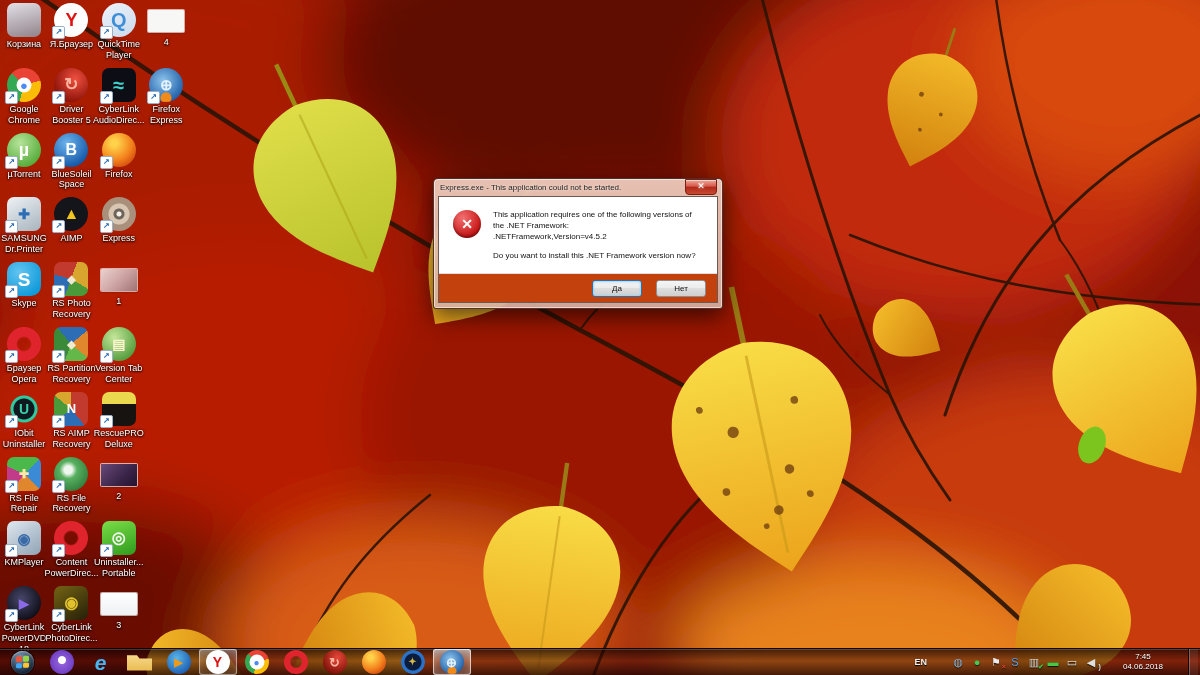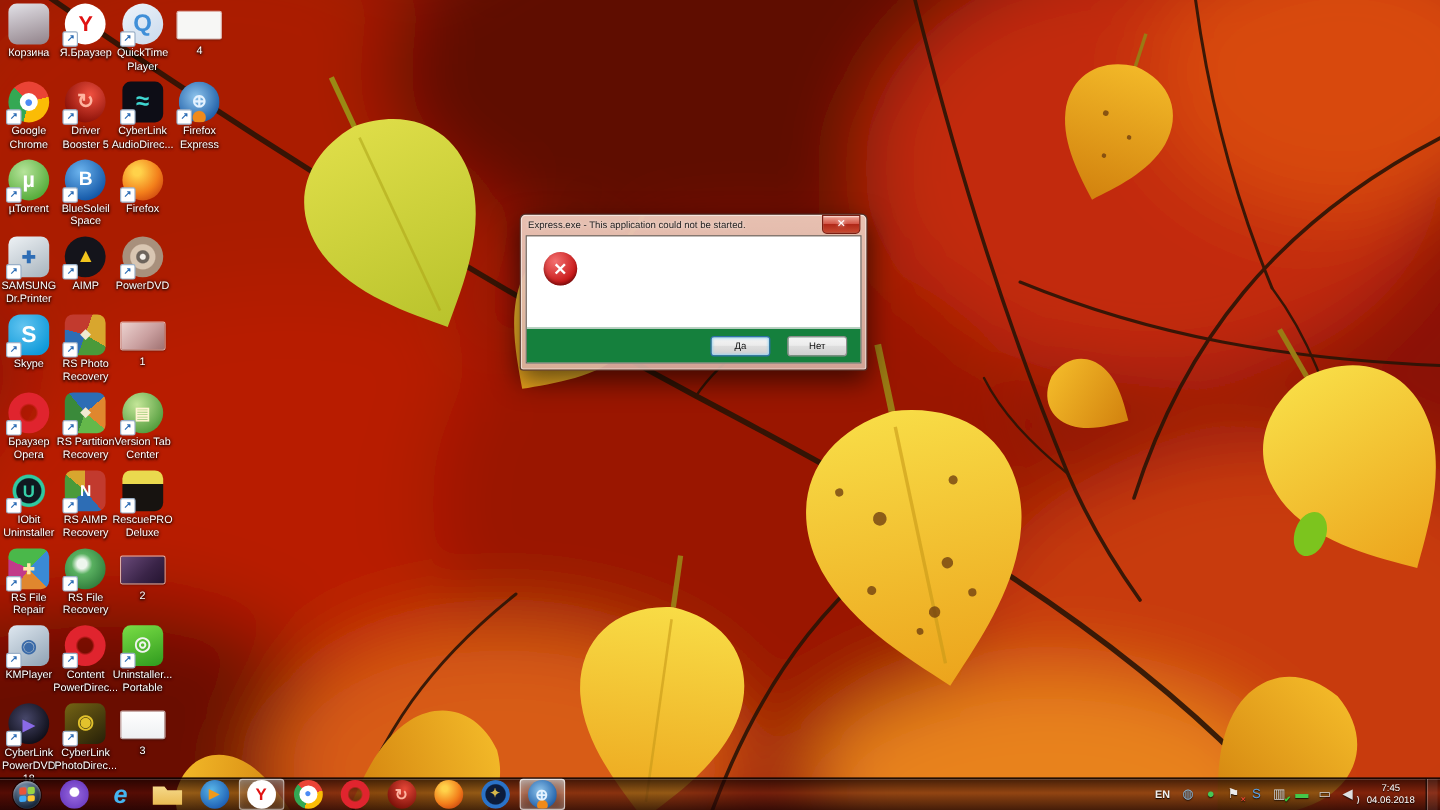--- a/index.html
+++ b/index.html
@@ -39,21 +39,21 @@
              border:1px solid #7a1e12;border-radius:0 0 4px 4px;color:#fff;font-size:9px;
              text-align:center;line-height:12px;box-shadow:inset 0 1px 0 rgba(255,255,255,.5);cursor:pointer;}
   .dlg-inner{border:1px solid #6a5a52;height:105px;display:flex;flex-direction:column;background:#fff;}
   .dlg-content{flex:1;display:flex;padding:13px 12px 0 14px;}
   .err-icon{width:28px;height:28px;border-radius:50%;flex:0 0 28px;margin-right:12px;
             background:radial-gradient(circle at 35% 28%,#f37070,#c81818 68%,#8a0e0e);
             color:#fff;font-weight:bold;font-size:14px;display:flex;align-items:center;
             justify-content:center;box-shadow:inset 0 -2px 3px rgba(0,0,0,.35);}
   .dlg-text{font-size:8px;color:#111;line-height:1.35;}
   .dlg-q{margin-top:9px;}
-  .dlg-footer{height:28px;background:#15803d;border-top:1px solid #dfdfdf;display:flex;
+  .dlg-footer{height:28px;background:#c2410c;border-top:1px solid #dfdfdf;display:flex;
               align-items:center;justify-content:flex-end;gap:14px;padding-right:11px;}
   .btn{min-width:28px;height:15px;font-size:8px;color:#111;cursor:pointer;
        background:linear-gradient(#f4f4f4,#ececec 45%,#dedede 50%,#cfcfcf);
        border:1px solid #8e8e8e;border-radius:3px;display:flex;align-items:center;
        justify-content:center;padding:0 10px;}
   .btn.default{border-color:#2f6fa8;box-shadow:inset 0 0 2px 1px #9fd5ef;}
 
   
   .taskbar{position:absolute;left:0;bottom:0;width:1200px;height:27px;
            background:linear-gradient(rgba(22,2,2,.78), rgba(66,12,8,.52) 45%, rgba(28,4,4,.8));
@@ -76,21 +76,21 @@
         box-shadow:inset 0 0 0 1px rgba(255,255,255,.45), inset 0 0 6px rgba(255,255,255,.22);}
   .tbtn.active{background:linear-gradient(rgba(255,255,255,.55),rgba(255,255,255,.22) 50%,rgba(255,255,255,.12));
         box-shadow:inset 0 0 0 1px rgba(255,255,255,.62), inset 0 0 8px rgba(255,255,255,.35);}
   .ticon{position:relative;width:24px;height:24px;display:flex;align-items:center;justify-content:center;}
   .ticon .glyph{font-weight:bold;}
   .ticon.circle{border-radius:50%;}
   .ticon.folder{width:25px;height:19px;border-radius:2px;
         clip-path:polygon(0 15%, 40% 15%, 50% 32%, 100% 32%, 100% 95%, 0 95%);}
   .ital{font-style:italic;}
 
-  .tray{margin-left:auto;display:flex;align-items:center;gap:5px;height:100%;padding-right:2px;}
+  .tray{margin-left:auto;display:flex;align-items:center;gap:21px;height:100%;padding-right:2px;}
   .lang{color:#f0f0f0;font-size:9px;font-weight:bold;text-shadow:0 1px 1px #000;margin-right:3px;}
   .tricon{position:relative;font-size:11px;line-height:1;cursor:pointer;
           text-shadow:0 1px 1px rgba(0,0,0,.8);width:14px;text-align:center;}
   .troverlay{position:absolute;right:-3px;bottom:-2px;font-size:7px;font-weight:bold;}
   .clock{color:#fff;font-size:8px;text-align:center;line-height:1.3;margin:0 4px;
          text-shadow:0 1px 1px #000;cursor:pointer;}
   .show-desktop{width:9px;height:27px;border-left:1px solid rgba(0,0,0,.85);
          box-shadow:inset 1px 0 0 rgba(255,255,255,.25);background:rgba(255,255,255,.07);cursor:pointer;}
 </style>
 </head>
@@ -283,21 +283,21 @@
         <div class="dimg s-circle" style="background: rgb(20, 20, 27);">
           <span class="glyph" style="color: rgb(242, 197, 29); font-size: 16px;">▲</span>
           <span class="shortcut">↗</span>
         </div>
         <div class="dlabel">AIMP</div>
       </div>
       <div class="dicon" style="left: 95.8px; top: 197.4px;">
         <div class="dimg s-circle" style="background: radial-gradient(circle, rgb(245, 240, 234) 0px, rgb(245, 240, 234) 2px, rgb(109, 100, 92) 3px, rgb(109, 100, 92) 5px, rgb(217, 198, 178) 6px, rgb(217, 198, 178) 10px, rgb(168, 144, 124) 11px, rgb(168, 144, 124) 17px);">
           <span class="shortcut">↗</span>
         </div>
-        <div class="dlabel">PowerDVD</div>
+        <div class="dlabel">Express</div>
       </div>
       <div class="dicon" style="left: 1px; top: 262.2px;">
         <div class="dimg s-rounded-lg" style="background: radial-gradient(circle at 36% 30%, rgb(98, 196, 240), rgb(15, 154, 218) 80%);">
           <span class="glyph" style="color: rgb(255, 255, 255); font-size: 19px;">S</span>
           <span class="shortcut">↗</span>
         </div>
         <div class="dlabel">Skype</div>
       </div>
       <div class="dicon" style="left: 48.4px; top: 262.2px;">
         <div class="dimg s-rounded" style="background: conic-gradient(from 20deg, rgb(216, 166, 46) 0deg, rgb(216, 166, 46) 100deg, rgb(74, 154, 58) 0deg, rgb(74, 154, 58) 180deg, rgb(45, 109, 181) 0deg, rgb(45, 109, 181) 265deg, rgb(194, 58, 46) 0deg, rgb(194, 58, 46) 360deg);">
@@ -408,20 +408,25 @@
     </div>
 
   <div class="dialog">
     <div class="dlg-titlebar">
       <span>Express.exe - This application could not be started.</span>
       <span class="close-btn">✕</span>
     </div>
     <div class="dlg-inner">
       <div class="dlg-content">
         <div class="err-icon">✕</div>
+        <div class="dlg-text">
+          <div>This application requires one of the following versions of the .NET Framework:</div>
+          <div>.NETFramework,Version=v4.5.2</div>
+          <div class="dlg-q">Do you want to install this .NET Framework version now?</div>
+        </div>
       </div>
       <div class="dlg-footer">
         <div class="btn default">Да</div>
         <div class="btn">Нет</div>
       </div>
     </div>
   </div>
 
   <div class="taskbar">
     <div class="start-orb">

